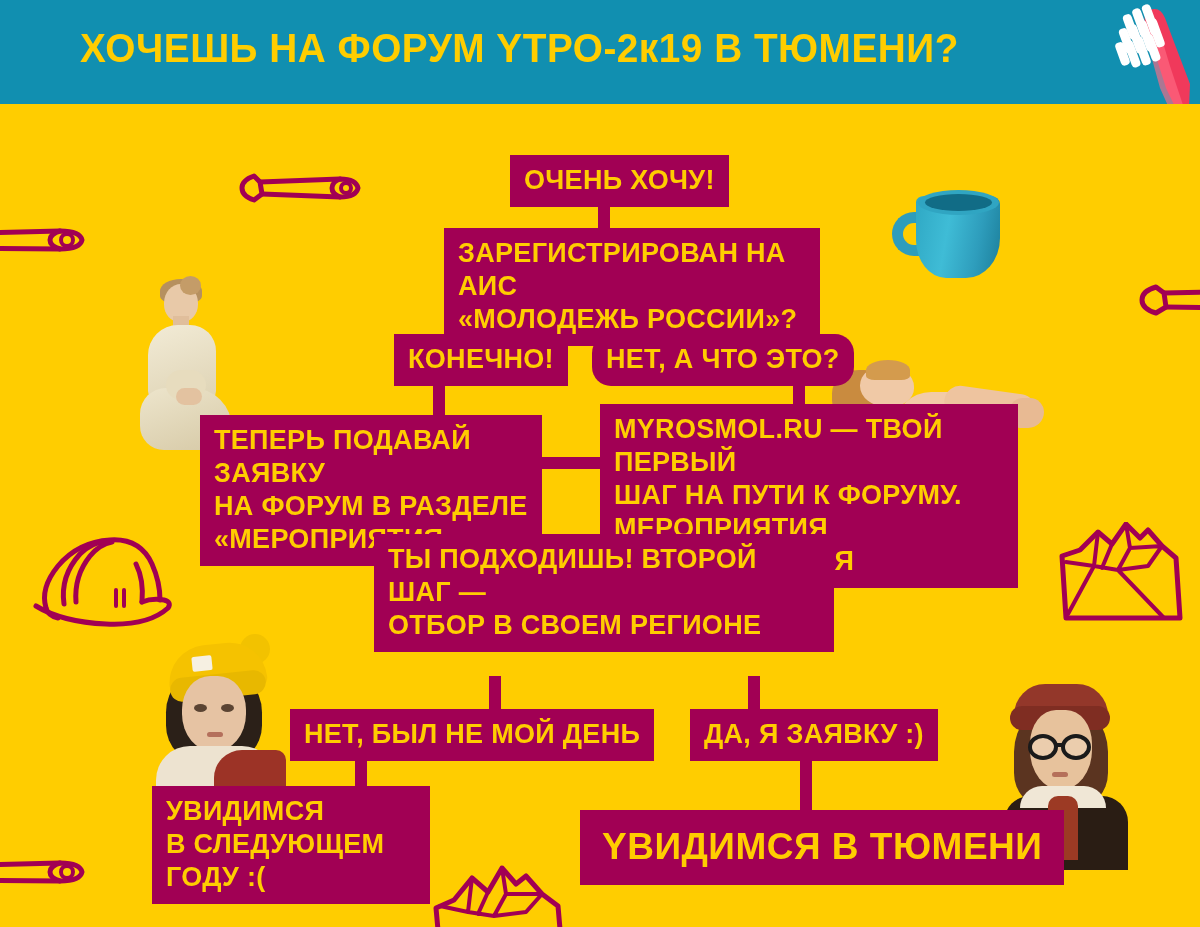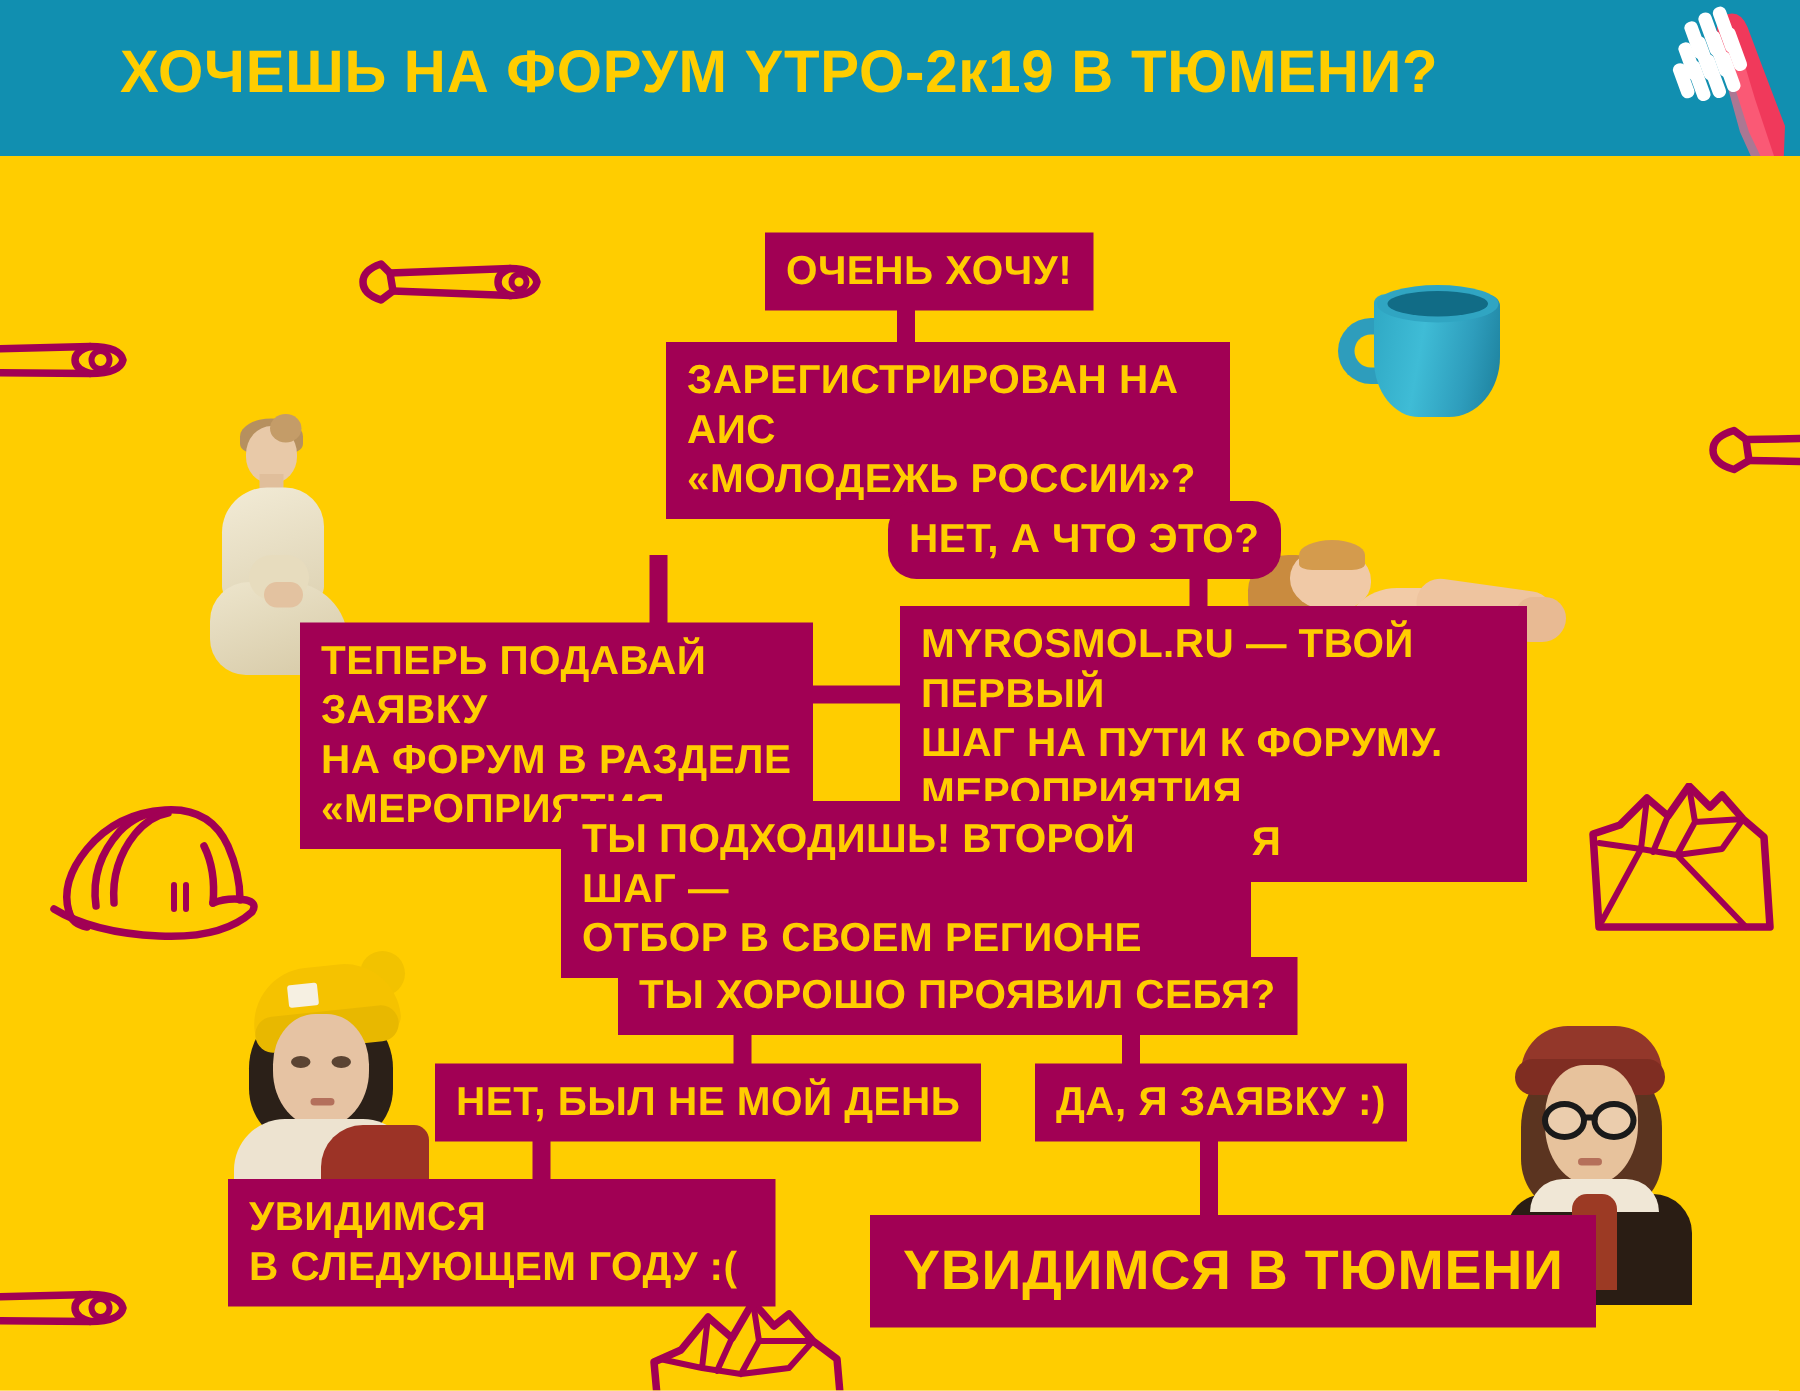--- a/index.html
+++ b/index.html
@@ -318,38 +318,38 @@
 
   <div class="conn" style="left:355px; top:745px; width:12px; height:46px;"></div>
 
   <div class="conn" style="left:800px; top:745px; width:12px; height:66px;"></div>
 
   <div class="box md" style="left:510px; top:155px;">ОЧЕНЬ ХОЧУ!</div>
 
   <div class="box md" style="left:444px; top:228px; width:376px;">ЗАРЕГИСТРИРОВАН НА АИС
 «МОЛОДЕЖЬ РОССИИ»?</div>
 
+  <div class="box md" style="left:394px; top:334px;">КОНЕЧНО!</div>
 
   <div class="box md" style="left:592px; top:334px;border-radius:19px;">НЕТ, А ЧТО ЭТО?</div>
 
   <div class="box md" style="left:200px; top:415px; width:342px;">ТЕПЕРЬ ПОДАВАЙ ЗАЯВКУ
 НА ФОРУМ В РАЗДЕЛЕ
 «МЕРОПРИЯТИЯ»</div>
 
   <div class="box md" style="left:600px; top:404px; width:418px;">MYROSMOL.RU — ТВОЙ ПЕРВЫЙ
 ШАГ НА ПУТИ К ФОРУМУ.
 МЕРОПРИЯТИЯ РЕГИСТРИРУЙСЯ</div>
 
   <div class="box md" style="left:374px; top:534px; width:460px;">ТЫ ПОДХОДИШЬ! ВТОРОЙ ШАГ —
 ОТБОР В СВОЕМ РЕГИОНЕ</div>
 
-  <div class="box md" style="left:412px; top:638px;">ТЫ ХОРОШО ПРОЯВИЛ СЕБЯ?</div>
 
   <div class="box md" style="left:290px; top:709px;">НЕТ, БЫЛ НЕ МОЙ ДЕНЬ</div>
 
   <div class="box md" style="left:690px; top:709px;">ДА, Я ЗАЯВКУ :)</div>
 
-  <div class="box md" style="left:152px; top:786px; width:365px;">УВИДИМСЯ
+  <div class="box md" style="left:152px; top:786px; width:278px;">УВИДИМСЯ
 В СЛЕДУЮЩЕМ ГОДУ :(</div>
 
   <div class="box final" style="left:580px; top:810px;">YВИДИМСЯ В ТЮМЕНИ</div>
 
 </div>
 
 </body></html>

